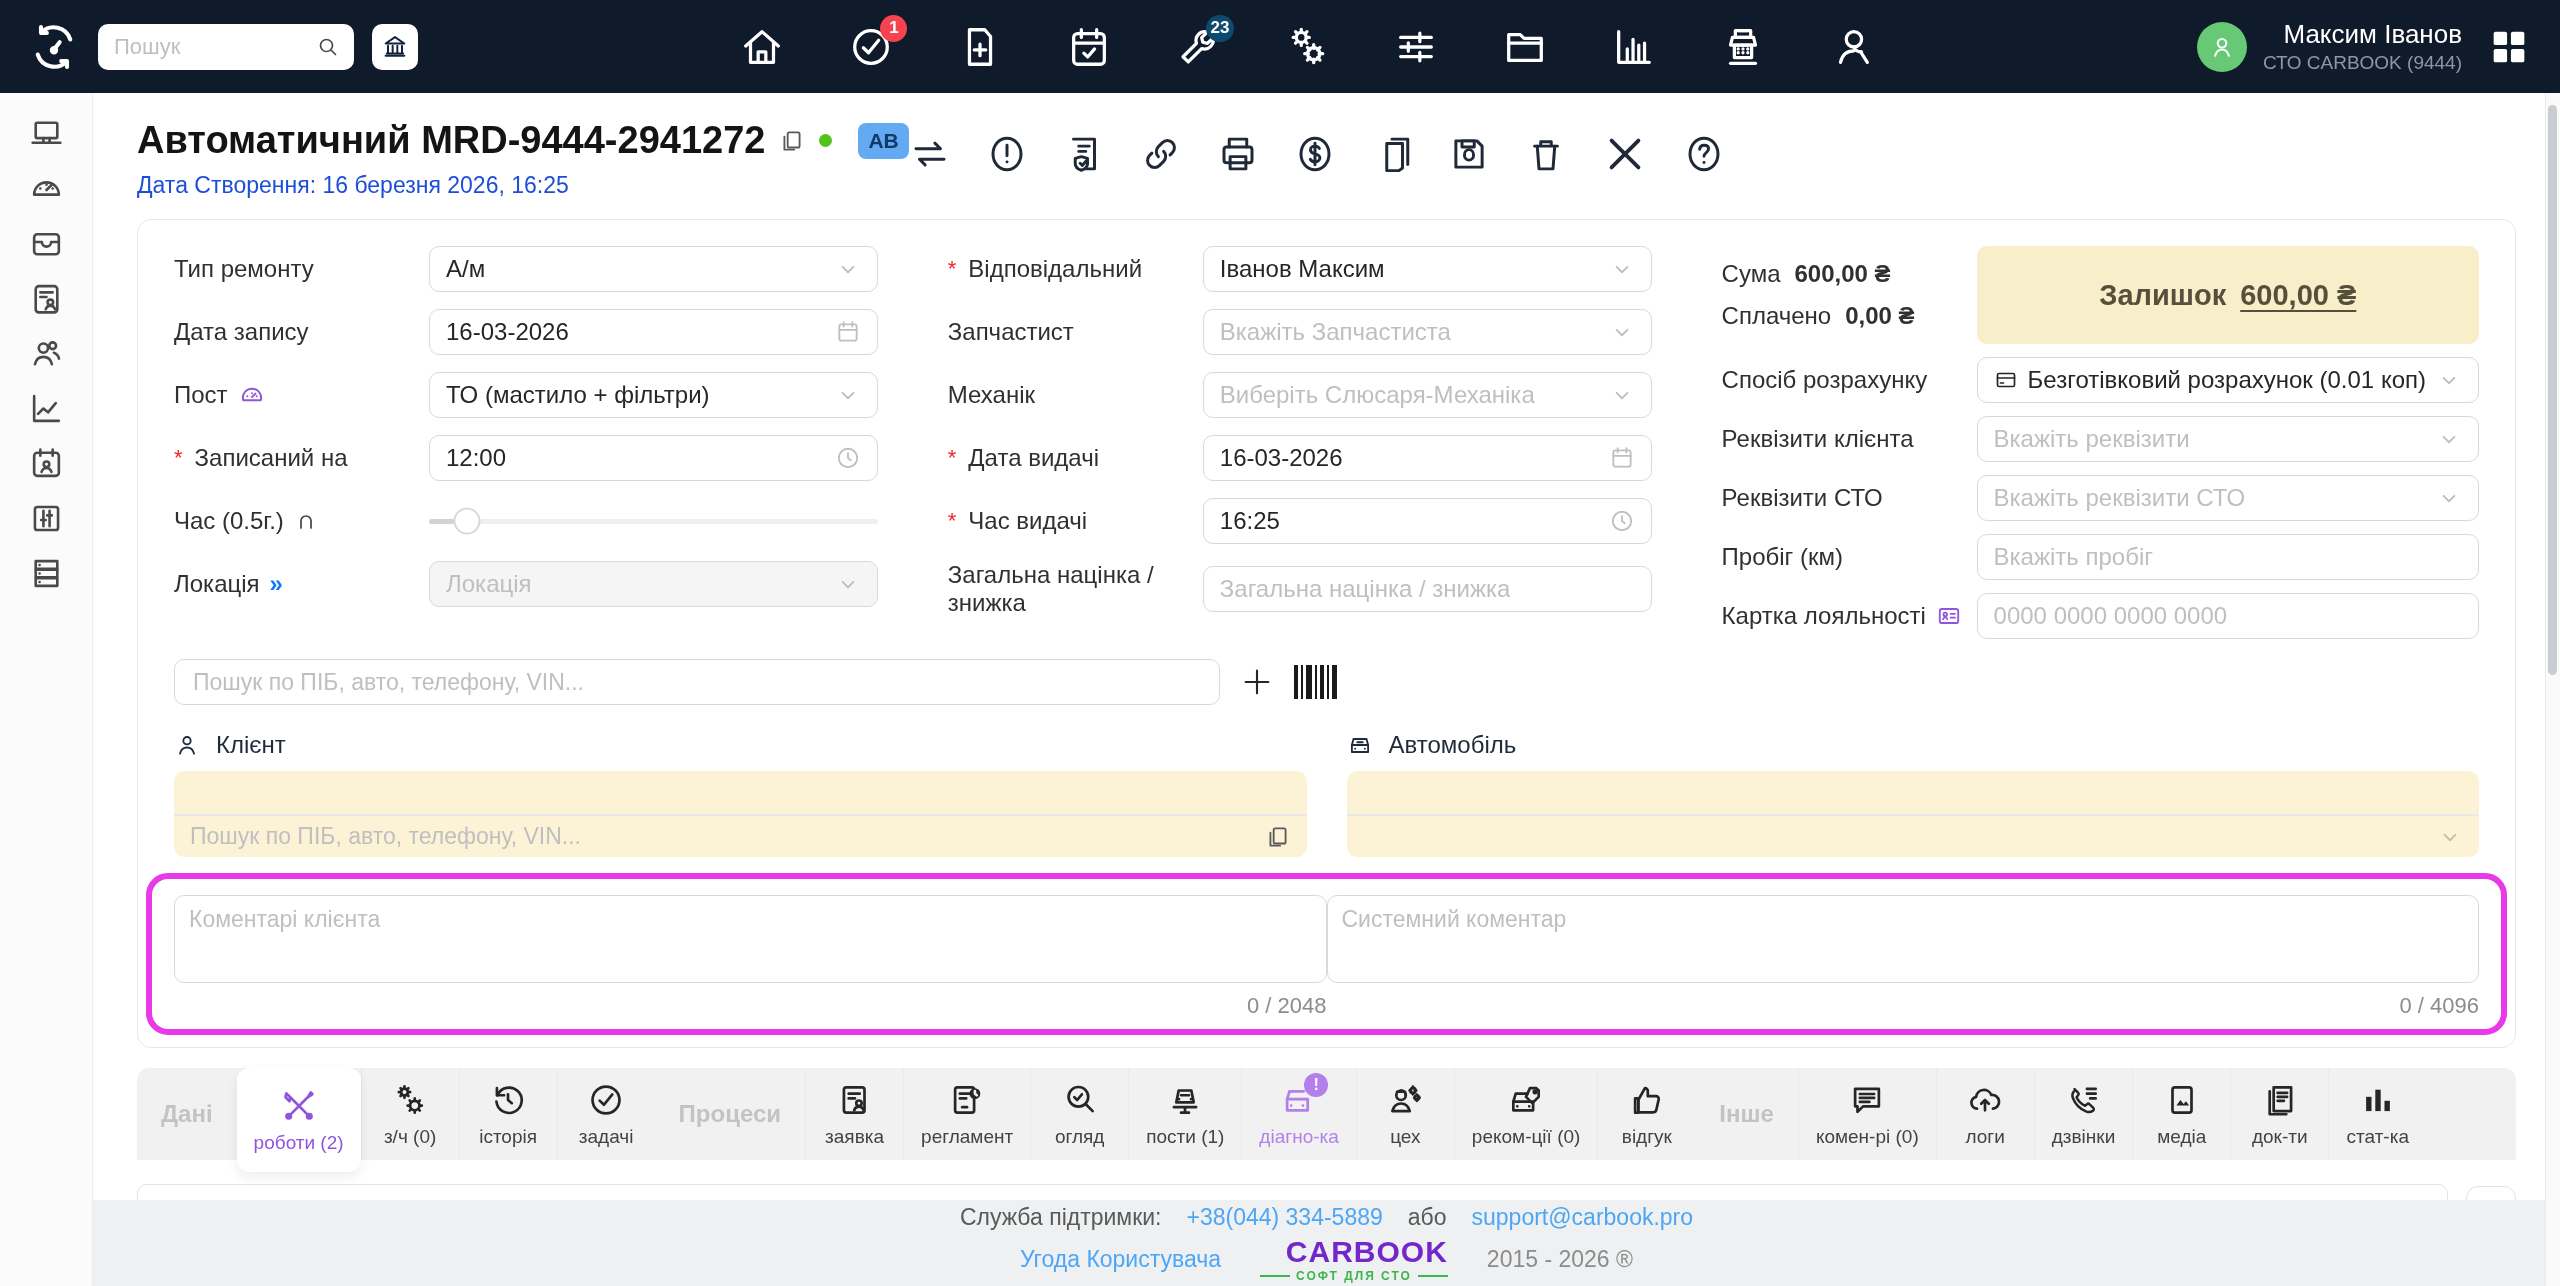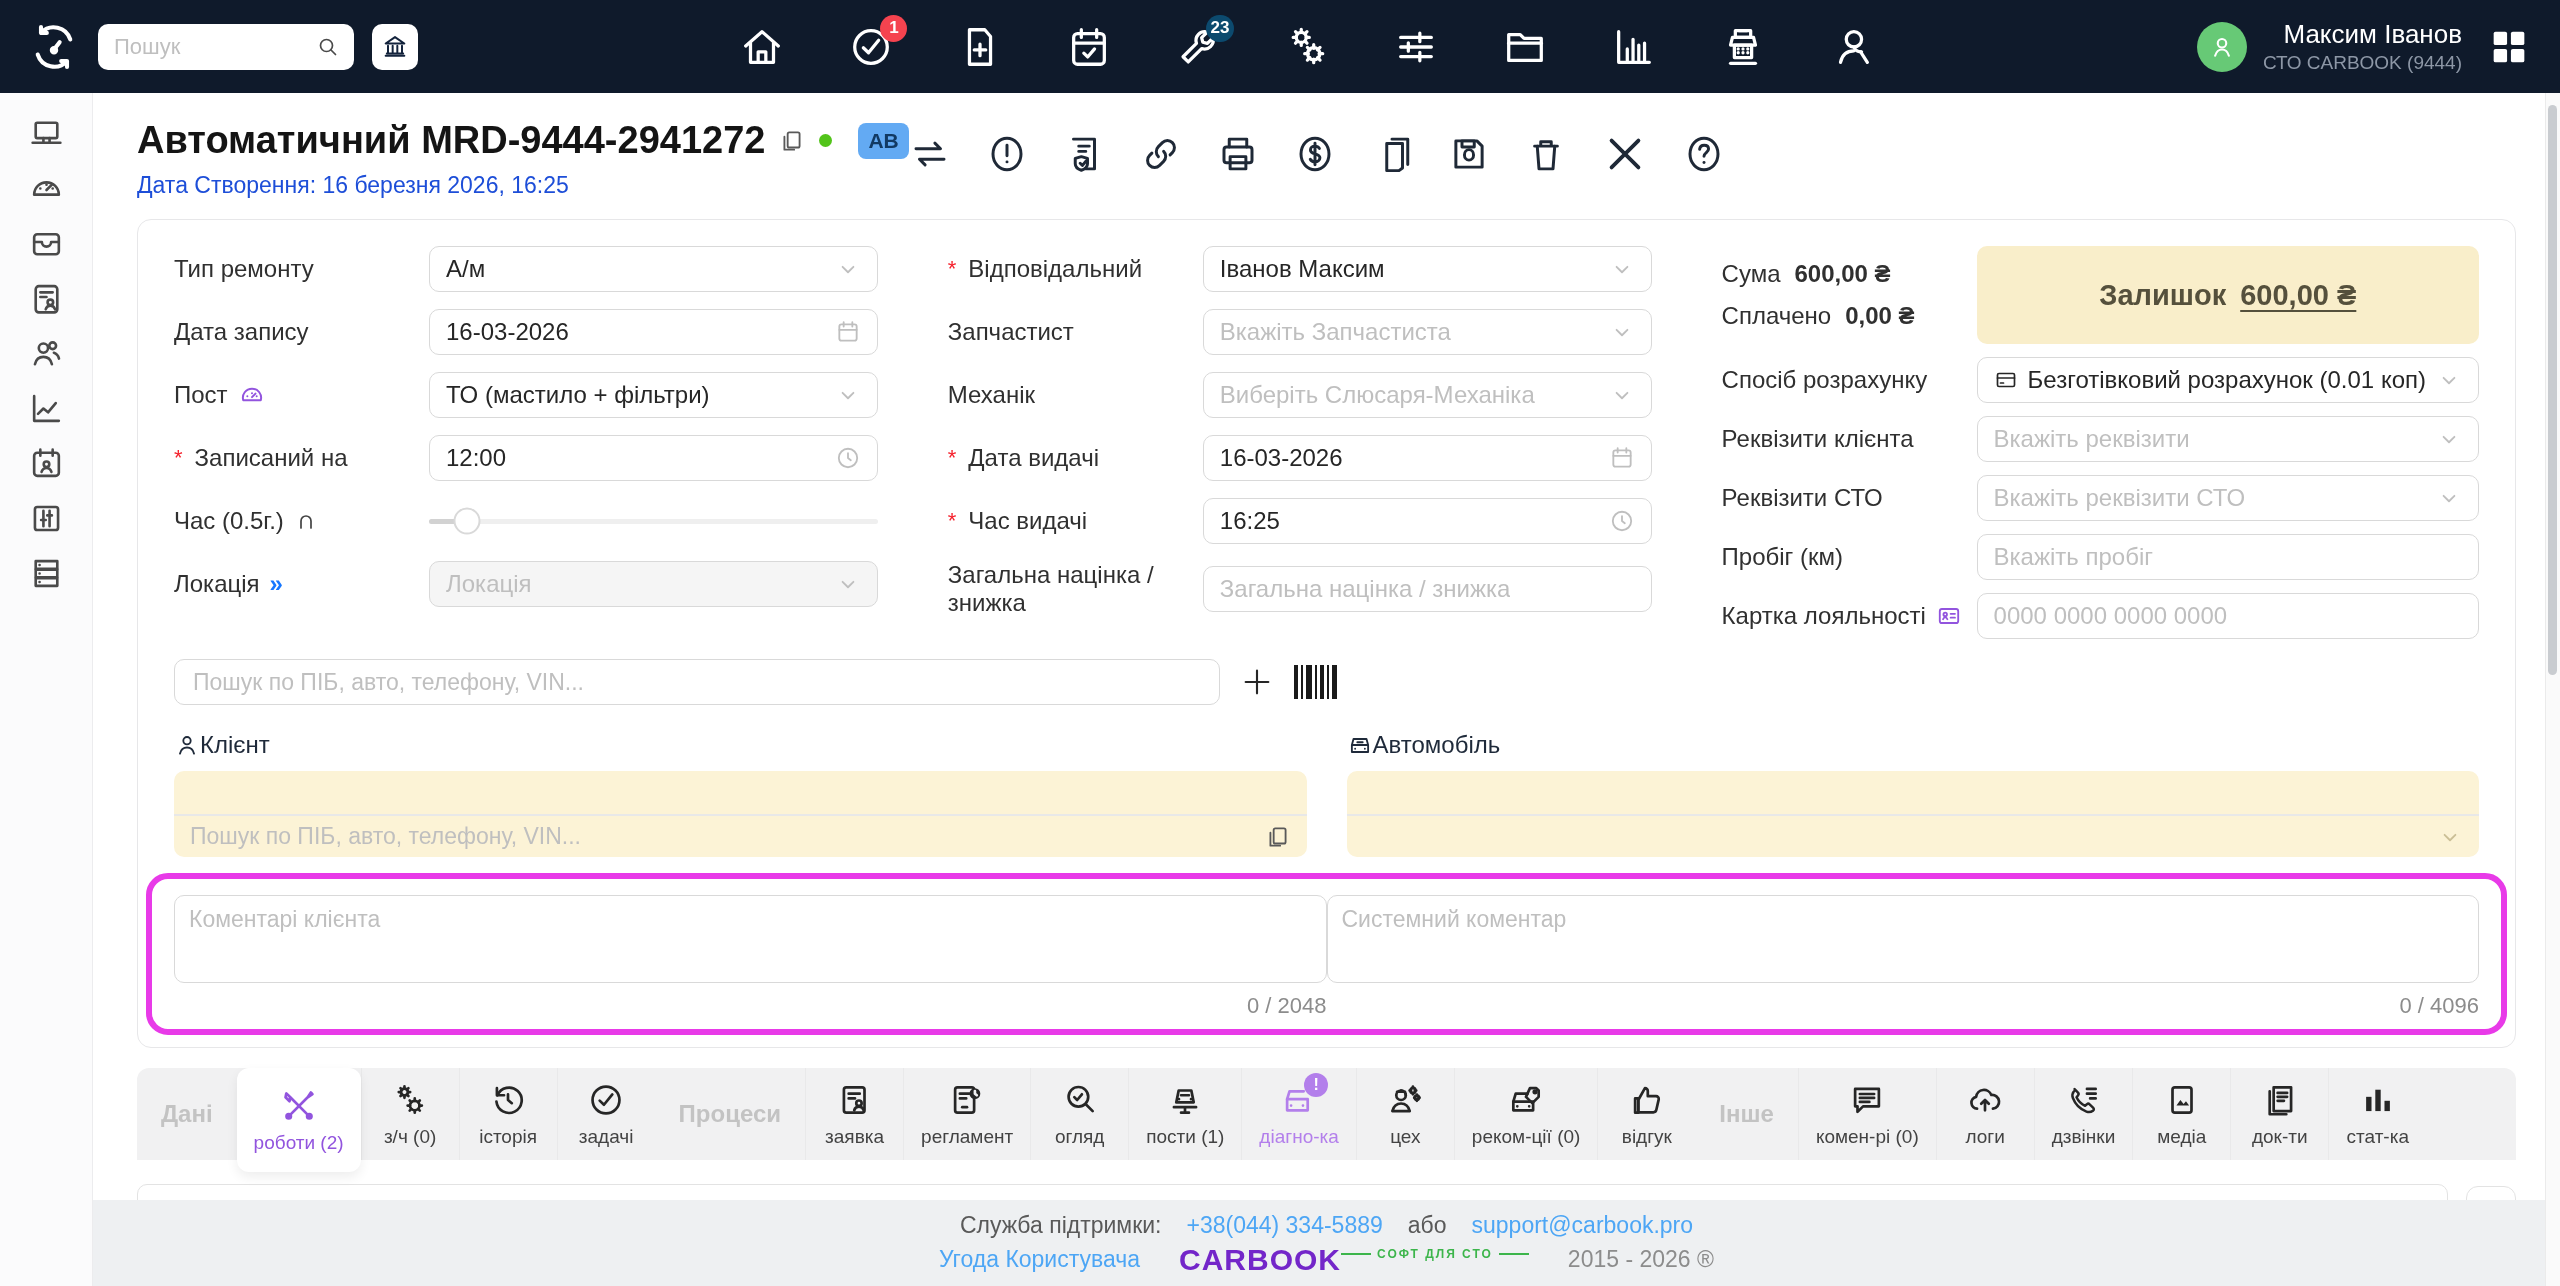--- a/index.html
+++ b/index.html
@@ -74,21 +74,21 @@
   .balance u{text-underline-offset:5px}
 
   
   .srchrow{display:flex;align-items:center;gap:20px;margin-top:20px}
   .bigsearch{width:1046px;height:46px;border:1px solid #d9d9d9;border-radius:10px;display:flex;align-items:center;padding:0 16px}
   .bigsearch input{flex:1;border:0;outline:0;font-size:23px;background:transparent}
   .plusic{width:34px;height:34px;color:#262626}
   .barcode{display:flex;align-items:flex-end;gap:3px;height:34px}
   .barcode i{display:block;background:#1a1a1a;height:100%}
   .casec{display:grid;grid-template-columns:1fr 1fr;column-gap:40px;margin-top:26px}
-  .sechead{display:flex;align-items:center;gap:0;font-size:24px;color:#1f2a3a;margin-bottom:12px}
+  .sechead{display:flex;align-items:center;gap:16px;font-size:24px;color:#1f2a3a;margin-bottom:12px}
   .sechead .hic{width:26px;height:26px;color:#1f2a3a}
   .ybox{background:#fcf3d6;border-radius:10px;overflow:hidden}
   .yrow{height:43px;display:flex;align-items:center;padding:0 16px;font-size:23px;color:#bfbfbf;gap:10px}
   .yrow.bot{border-top:2px solid #e8e8e8}
   .yrow .end{margin-left:auto;color:#595959;width:26px;height:26px}
   .yrow .chv{margin-left:auto;color:#cbbf96;width:26px;height:26px}
 
   .pinkbox{margin:16px -28px 0;border:6px solid #e83ae8;border-radius:22px;padding:16px 22px 10px;
            display:grid;grid-template-columns:1fr 1fr;}
   .cmt textarea{width:100%;height:88px;border:1px solid #d9d9d9;border-radius:10px;padding:10px 14px;resize:none;outline:none;font-size:23px;color:#262626}
@@ -117,21 +117,21 @@
   .tstrip{margin:20px 44px 0;background:#f6f6f7;height:50px;border-radius:8px 8px 0 0;position:relative;overflow:hidden}
   .tsbtns{position:absolute;left:196px;top:10px;display:flex;gap:10px}
   .tsbtn{width:38px;height:34px;background:#fff;border:1px solid #e3e3e3;border-radius:8px;display:flex;align-items:center;justify-content:center;color:#434343}
   .tsbtn svg{width:22px;height:22px}
 
   
   .footer{position:absolute;left:93px;right:0;bottom:0;height:86px;background:#eef0f2;
           display:flex;flex-direction:column;align-items:center;justify-content:center;gap:6px}
   .fline{font-size:23px;color:#595959;display:flex;align-items:center;gap:25px}
   .flink{color:#4da6f5;cursor:pointer}
-  .brand{display:flex;flex-direction:row;align-items:flex-start;margin:0 14px;line-height:1}
+  .brand{display:flex;flex-direction:column;align-items:flex-end;margin:0 14px;line-height:1}
   .brandname{font-size:30px;font-weight:700;color:#7326c9;letter-spacing:1px}
   .brandsub{font-size:12px;font-weight:700;color:#3cb54b;letter-spacing:2px;display:flex;align-items:center;gap:6px;margin-top:3px}
   .brandsub::before,.brandsub::after{content:"";width:30px;height:2px;background:#3cb54b;display:block}
   .years{color:#8c8c8c}
 
   
   .sb{position:absolute;right:0;top:93px;bottom:0;width:15px;background:#fafafa;border-left:1px solid #ebebeb}
   .sbthumb{position:absolute;right:3px;top:12px;width:9px;height:570px;background:#c9ccd0;border-radius:5px}
 </style>
 </head>

